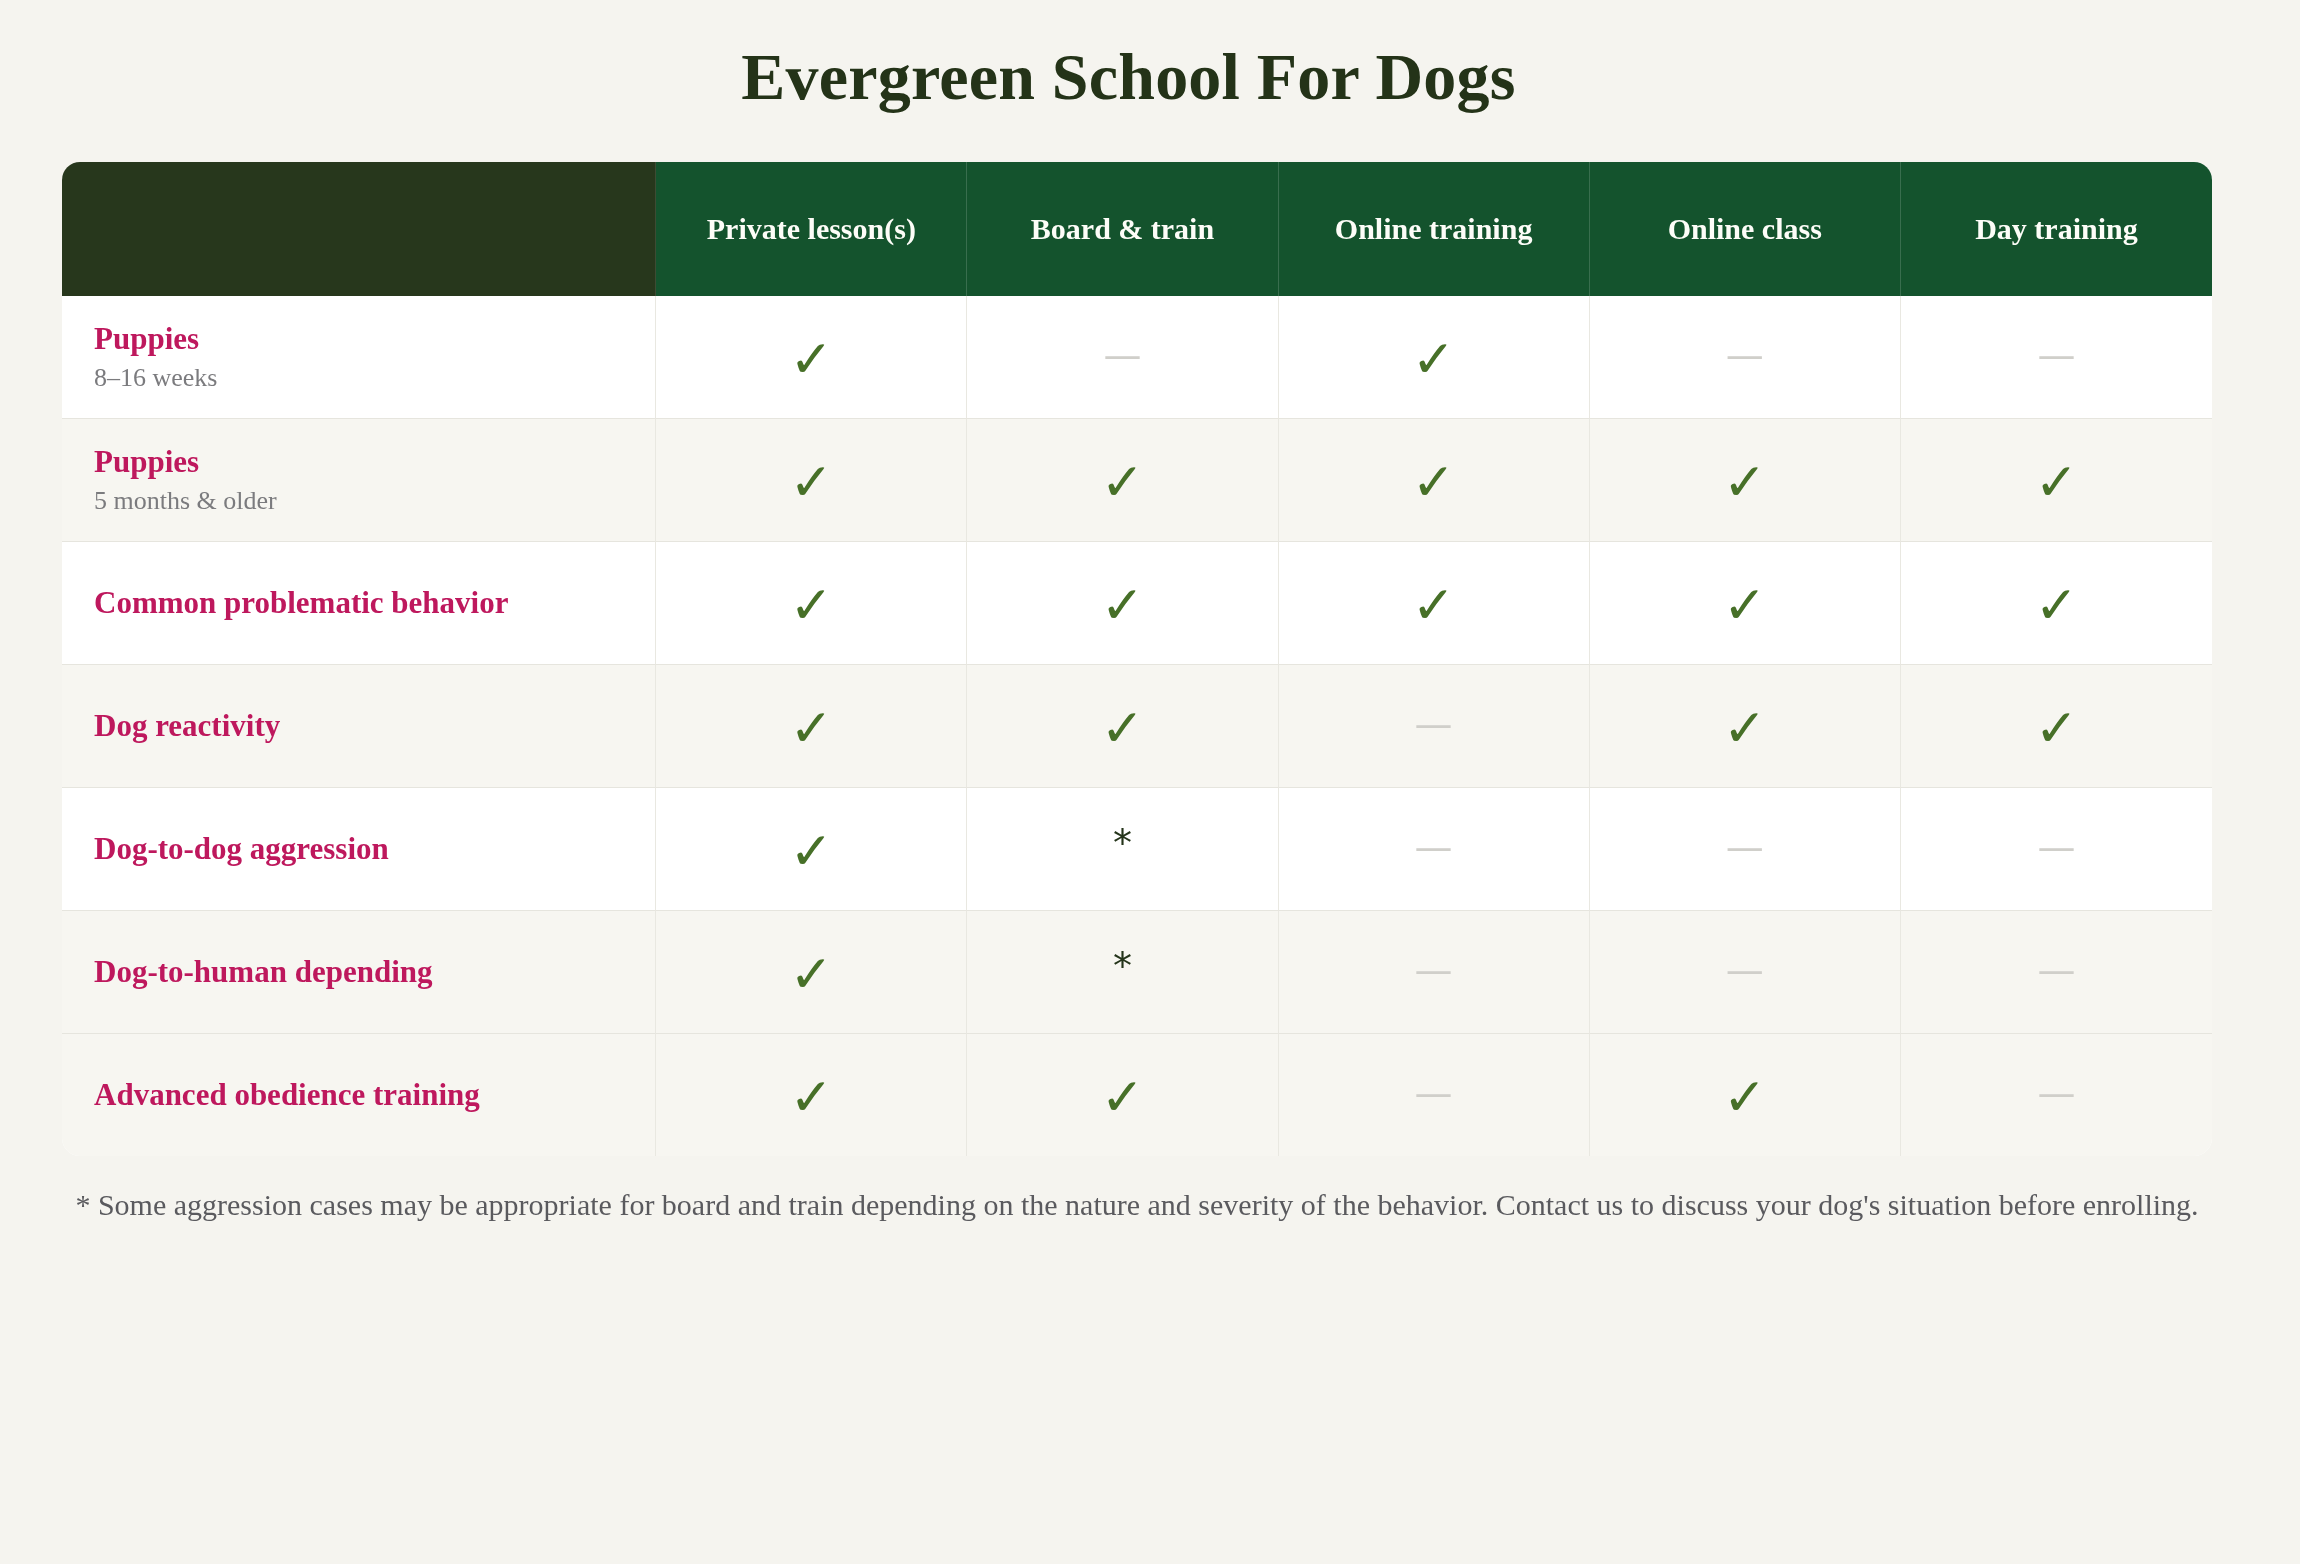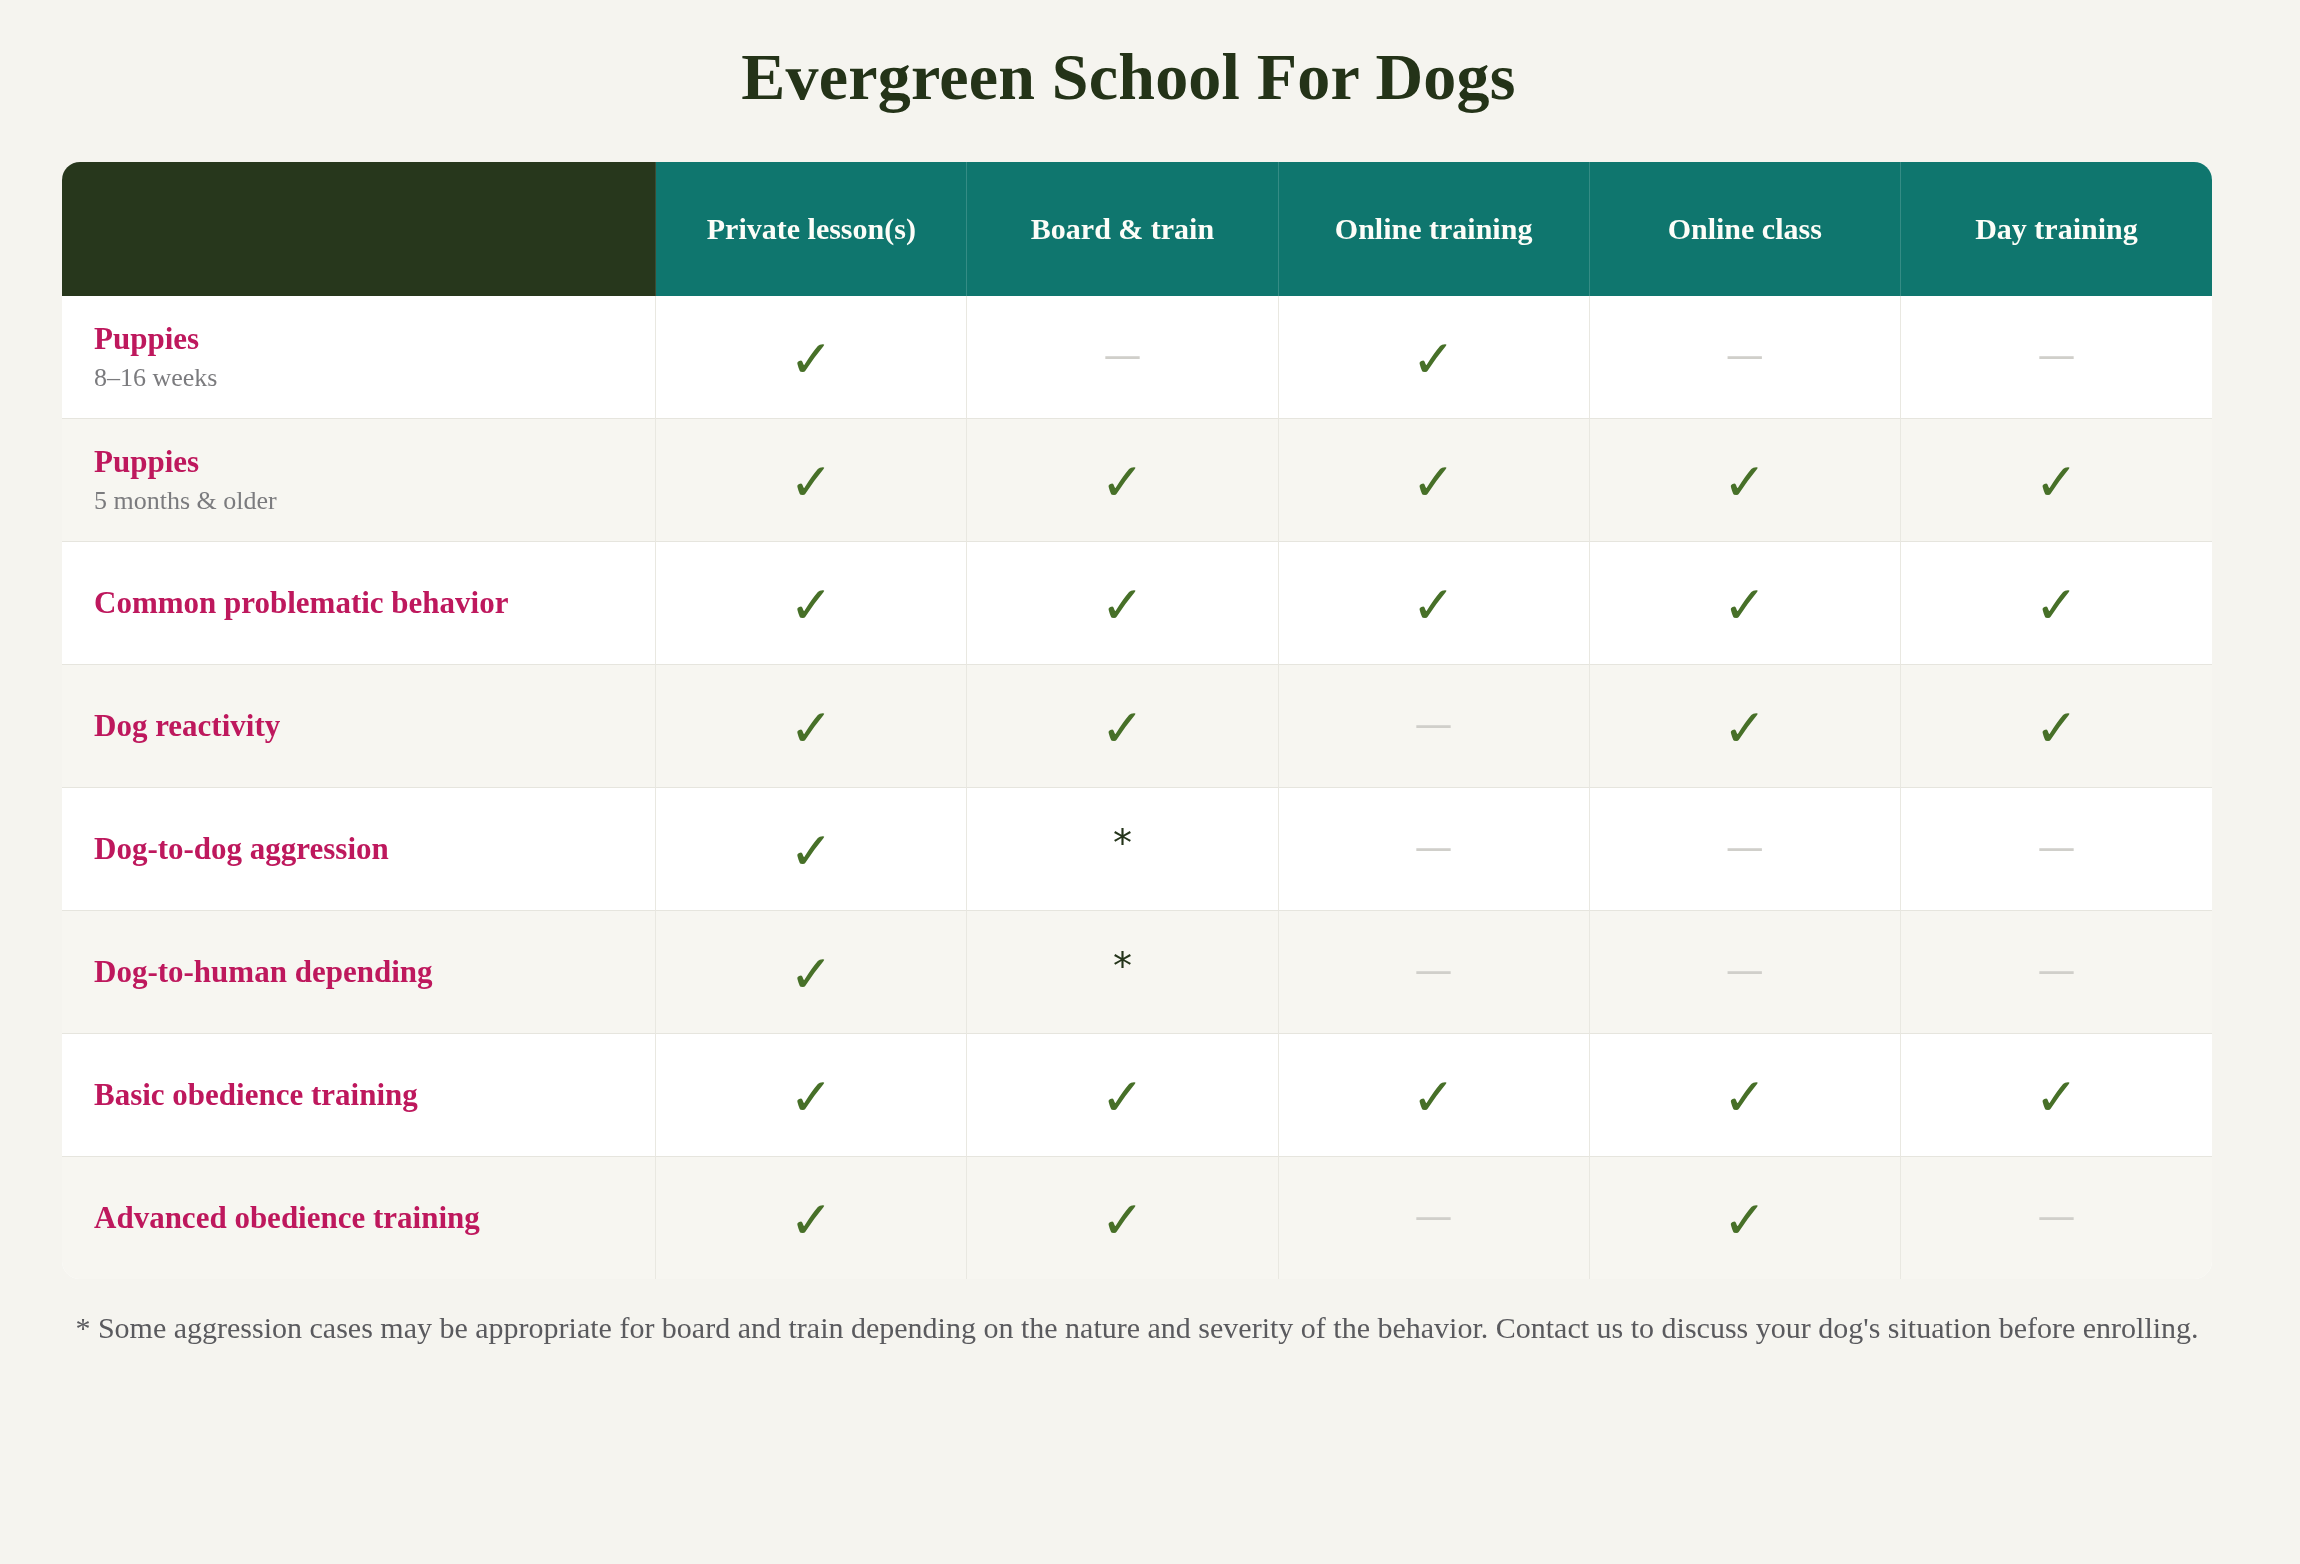--- a/index.html
+++ b/index.html
@@ -54,21 +54,21 @@
     border-spacing: 0;
     table-layout: fixed;
     border-radius: 18px;
     overflow: hidden;
     background: #ffffff;
   }
   table.compare col.c-feature { width: 594px; }
   table.compare col.c-svc { width: 311px; }
 
   thead th {
-    background: #0f766e;
+    background: #14532d;
     color: #fdfdf8;
     font-size: 30px;
     font-weight: bold;
     text-align: center;
     height: 134px;
     vertical-align: middle;
     padding: 0 10px;
     line-height: 1.28;
     border-right: 1px solid rgba(255,255,255,0.16);
   }
@@ -235,30 +235,20 @@
           <tr class="r-even">
             <td class="feature">
               <span class="feature-name">Dog-to-human depending</span>
             </td>
             <td class="mark"><span class="mk yes">✓</span></td>
             <td class="mark"><span class="mk note">*</span></td>
             <td class="mark"><span class="mk no">—</span></td>
             <td class="mark"><span class="mk no">—</span></td>
             <td class="mark"><span class="mk no">—</span></td>
           </tr>
-          <tr class="r-odd">
-            <td class="feature">
-              <span class="feature-name">Basic obedience training</span>
-            </td>
-            <td class="mark"><span class="mk yes">✓</span></td>
-            <td class="mark"><span class="mk yes">✓</span></td>
-            <td class="mark"><span class="mk yes">✓</span></td>
-            <td class="mark"><span class="mk yes">✓</span></td>
-            <td class="mark"><span class="mk yes">✓</span></td>
-          </tr>
           <tr class="r-even">
             <td class="feature">
               <span class="feature-name">Advanced obedience training</span>
             </td>
             <td class="mark"><span class="mk yes">✓</span></td>
             <td class="mark"><span class="mk yes">✓</span></td>
             <td class="mark"><span class="mk no">—</span></td>
             <td class="mark"><span class="mk yes">✓</span></td>
             <td class="mark"><span class="mk no">—</span></td>
           </tr>

